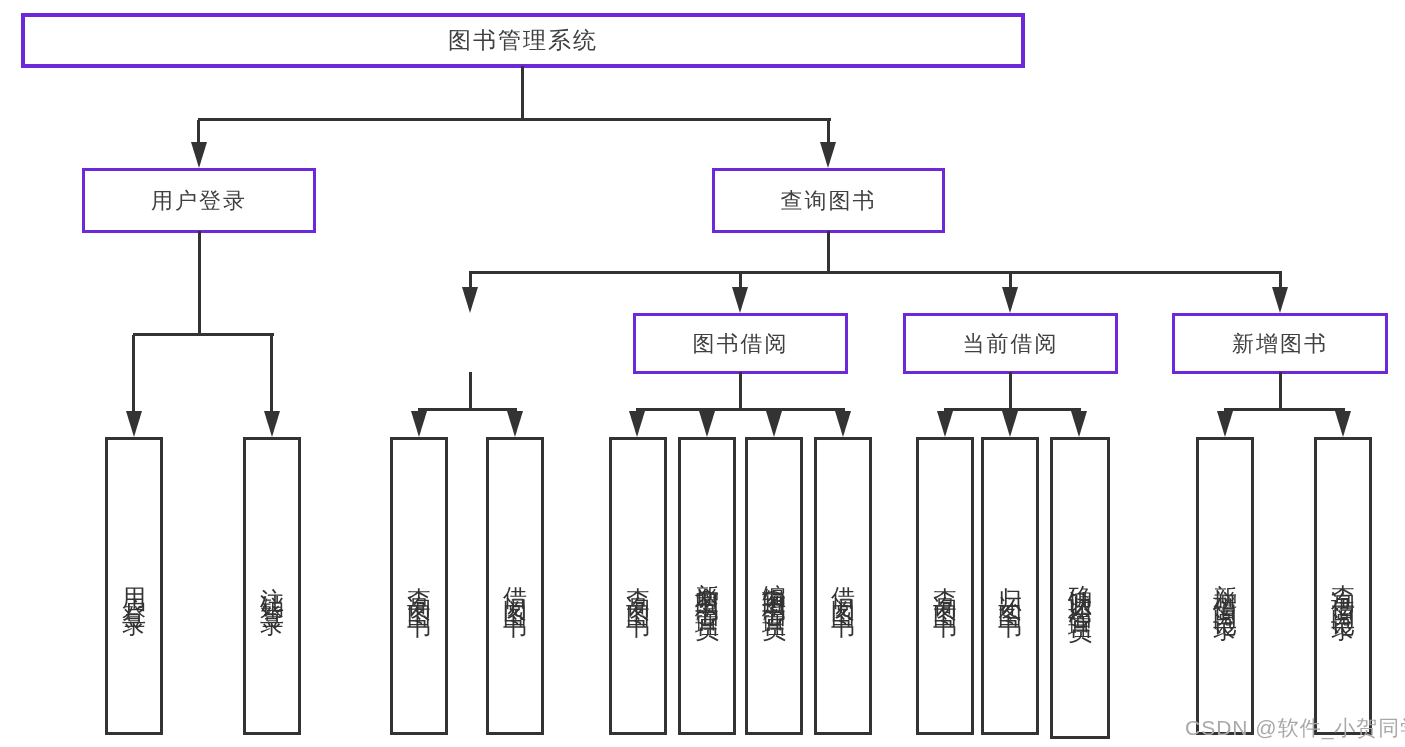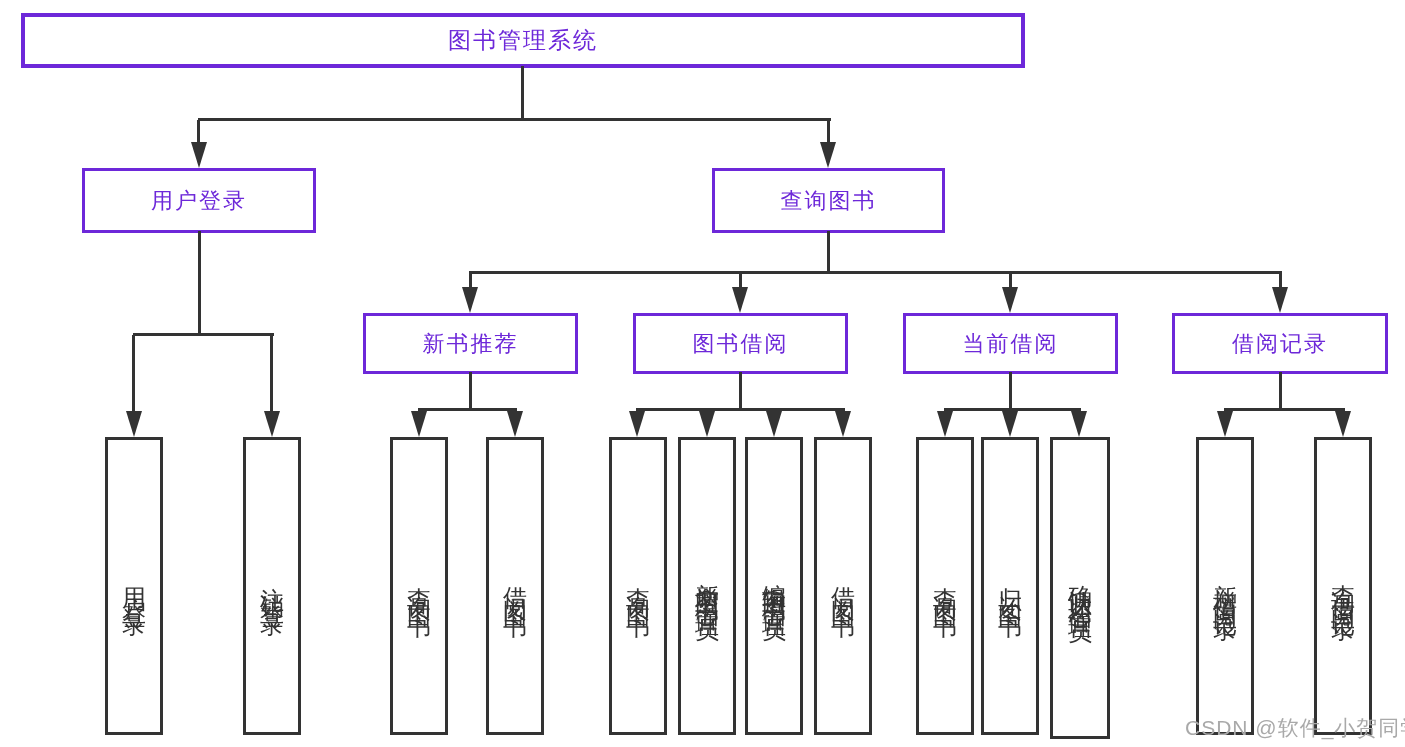--- a/index.html
+++ b/index.html
@@ -2,21 +2,21 @@
 <html><head>
 <meta charset="utf-8">
 <style>
   html,body{margin:0;padding:0;background:#ffffff;}
   body{width:1405px;height:747px;position:relative;overflow:hidden;
        font-family:"Liberation Sans","DejaVu Sans",sans-serif;color:#333;}
   .stage{position:absolute;left:0;top:0;width:1405px;height:747px;}
   
   .node{position:absolute;box-sizing:border-box;border:3px solid #6d28d9;background:#fff;
         display:flex;align-items:center;justify-content:center;
-        font-size:22px;letter-spacing:2px;color:#6d28d9;}
+        font-size:22px;letter-spacing:2px;color:#404040;}
   .node.root{border-width:4px;font-size:23px;}
   .vnode{position:absolute;box-sizing:border-box;border:3px solid #333;background:#fff;
          display:flex;align-items:center;justify-content:center;
          writing-mode:vertical-rl;text-orientation:mixed;
          font-size:24px;letter-spacing:9px;color:#333;line-height:1;}
   
   .v{position:absolute;width:3px;background:#333;}
   .h{position:absolute;height:3px;background:#333;}
   .arr{position:absolute;width:0;height:0;
        border-left:8px solid transparent;border-right:8px solid transparent;
@@ -59,31 +59,28 @@
   <div class="h" style="left:469px;top:271px;width:813px;"></div>
   <div class="v" style="left:469px;top:273px;height:16px;"></div>
   <div class="arr" style="left:462px;top:287px;"></div>
   <div class="v" style="left:739px;top:273px;height:16px;"></div>
   <div class="arr" style="left:732px;top:287px;"></div>
   <div class="v" style="left:1009px;top:273px;height:16px;"></div>
   <div class="arr" style="left:1002px;top:287px;"></div>
   <div class="v" style="left:1279px;top:273px;height:16px;"></div>
   <div class="arr" style="left:1272px;top:287px;"></div>
 
-  <div class="node" style="left:363px;top:313px;width:215px;height:61px;">
-    <span>新书推荐</span>
-  </div>
   <div class="node" style="left:903px;top:313px;width:215px;height:61px;">
     <span>当前借阅</span>
   </div>
   <div class="node" style="left:633px;top:313px;width:215px;height:61px;">
     <span>图书借阅</span>
   </div>
   <div class="node" style="left:1172px;top:313px;width:216px;height:61px;">
-    <span>借阅记录</span>
+    <span>新增图书</span>
   </div>
 
   <div class="v" style="left:469px;top:372px;height:38px;"></div>
   <div class="h" style="left:418px;top:408px;width:99px;"></div>
   <div class="arr" style="left:411px;top:411px;"></div>
   <div class="arr" style="left:507px;top:411px;"></div>
 
   <div class="v" style="left:739px;top:372px;height:38px;"></div>
   <div class="h" style="left:636px;top:408px;width:209px;"></div>
   <div class="arr" style="left:629px;top:411px;"></div>

